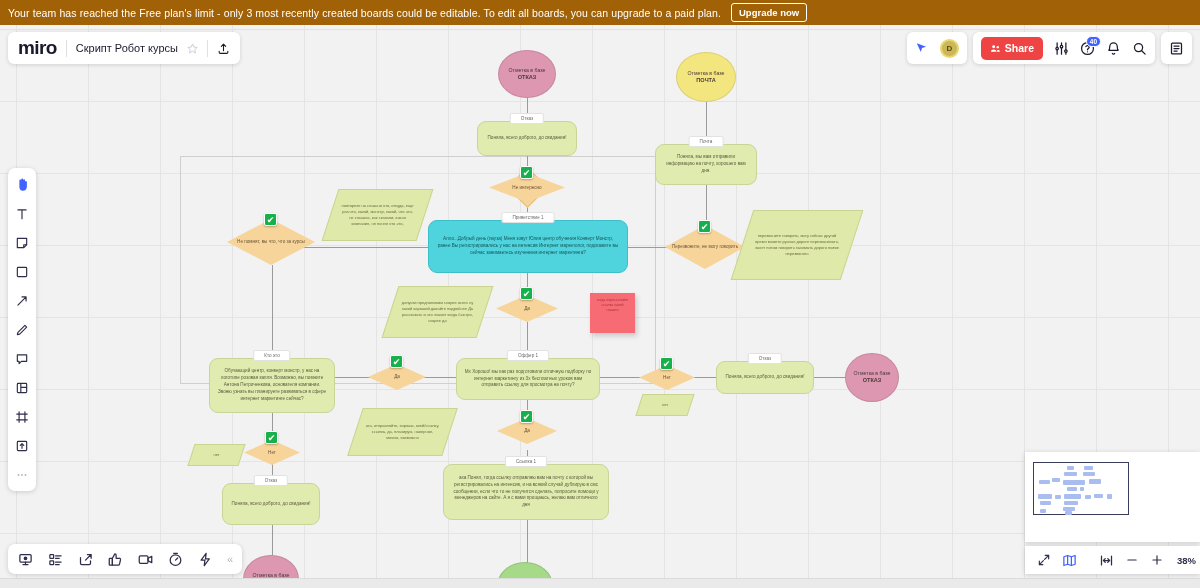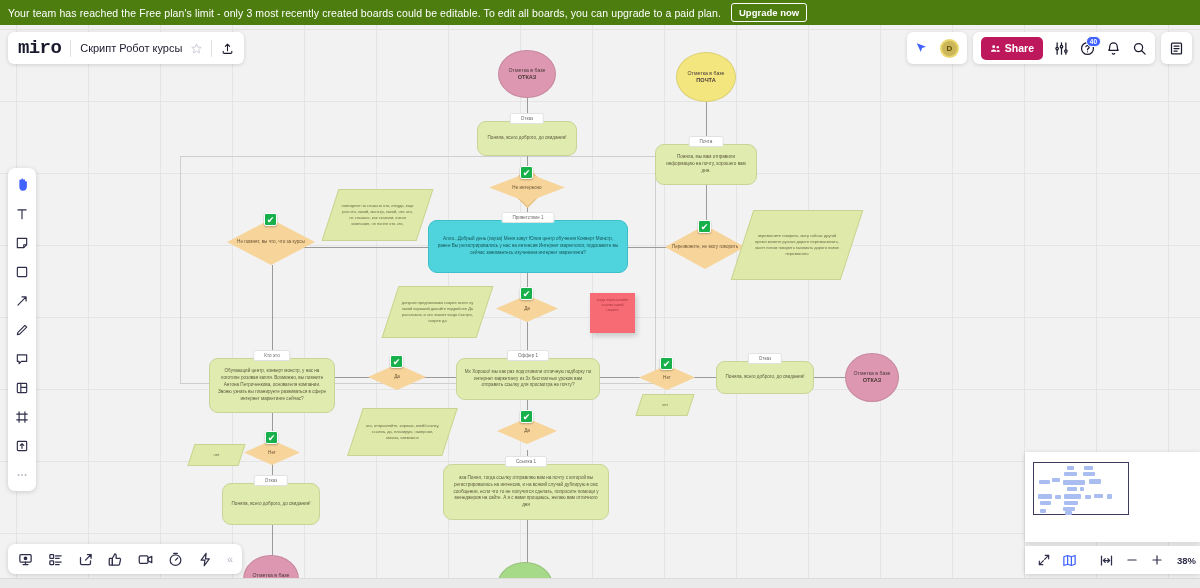--- a/index.html
+++ b/index.html
@@ -6,21 +6,21 @@
   html, body {
     width: 1200px; height: 588px;
     font-family: "Liberation Sans", sans-serif;
     overflow: hidden; background: #f5f5f5;
   }
   #app { position: relative; width: 1200px; height: 588px; }
 
   
   .banner {
     position: absolute; left: 0; top: 0; width: 1200px; height: 25px;
-    background: #4d7c0f; color: #fff;
+    background: #a16207; color: #fff;
     display: flex; align-items: center; padding-left: 8px;
     font-size: 10.5px; letter-spacing: .1px;
   }
   .banner-text { white-space: nowrap; }
   .banner-btn {
     margin-left: 10px; border: 1px solid #fff; border-radius: 3px;
     background: transparent; color: #fff; font-weight: bold;
     font-size: 9.5px; padding: 3px 7px; cursor: pointer;
     font-family: "Liberation Sans", sans-serif;
   }
@@ -40,39 +40,39 @@
     background:#eaeaea; border-top:1px solid #dcdcdc;
   }
 
   
   .hdr-left {
     position: absolute; left: 8px; top: 32px; height: 32px;
     background: #fff; border-radius: 6px;
     box-shadow: 0 1px 4px rgba(0,0,0,.14);
     display: flex; align-items: center; padding: 0 10px; gap: 9px;
   }
-  .miro-logo { font-size: 19px; font-weight: bold; color: #1a1a2e; letter-spacing: -.6px; font-family: Liberation Mono, monospace; }
+  .miro-logo { font-size: 19px; font-weight: bold; color: #1a1a2e; letter-spacing: -.6px; }
   .vdiv { width: 1px; height: 17px; background: #e0e0e0; }
   .board-title { font-size: 11px; color: #1a1a2e; font-weight: 400; white-space: nowrap; }
   .ico { display: inline-flex; align-items: center; justify-content: center; }
   .ico svg { display: block; }
 
   .hdr-right { position: absolute; right: 8px; top: 32px; height: 32px; display: flex; gap: 6px; }
   .hgrp {
     background: #fff; border-radius: 6px; box-shadow: 0 1px 4px rgba(0,0,0,.14);
     display: flex; align-items: center; padding: 0 8px; gap: 11px; height: 32px;
   }
   .avatar {
     width: 19px; height: 19px; border-radius: 50%;
     background: #cbb75a; border: 2px solid #e8d66b;
     color: #5c4a00; font-size: 8px; font-weight: bold;
     display: flex; align-items: center; justify-content: center;
   }
   .share-btn {
-    background: #be185d; color: #fff; border: none; border-radius: 5px;
+    background: #ef4444; color: #fff; border: none; border-radius: 5px;
     height: 23px; padding: 0 9px; font-size: 10.5px; font-weight: bold;
     display: flex; align-items: center; gap: 4px; cursor: pointer;
     font-family: "Liberation Sans", sans-serif;
   }
   .badge {
     position: absolute; top: -5px; right: -6px; background: #4262ff; color: #fff;
     font-size: 6.5px; font-weight: bold; border-radius: 7px;
     padding: 1px 3px; line-height: 1.1; border: 1px solid #fff;
   }
   .badge-wrap { position: relative; display: inline-flex; }

